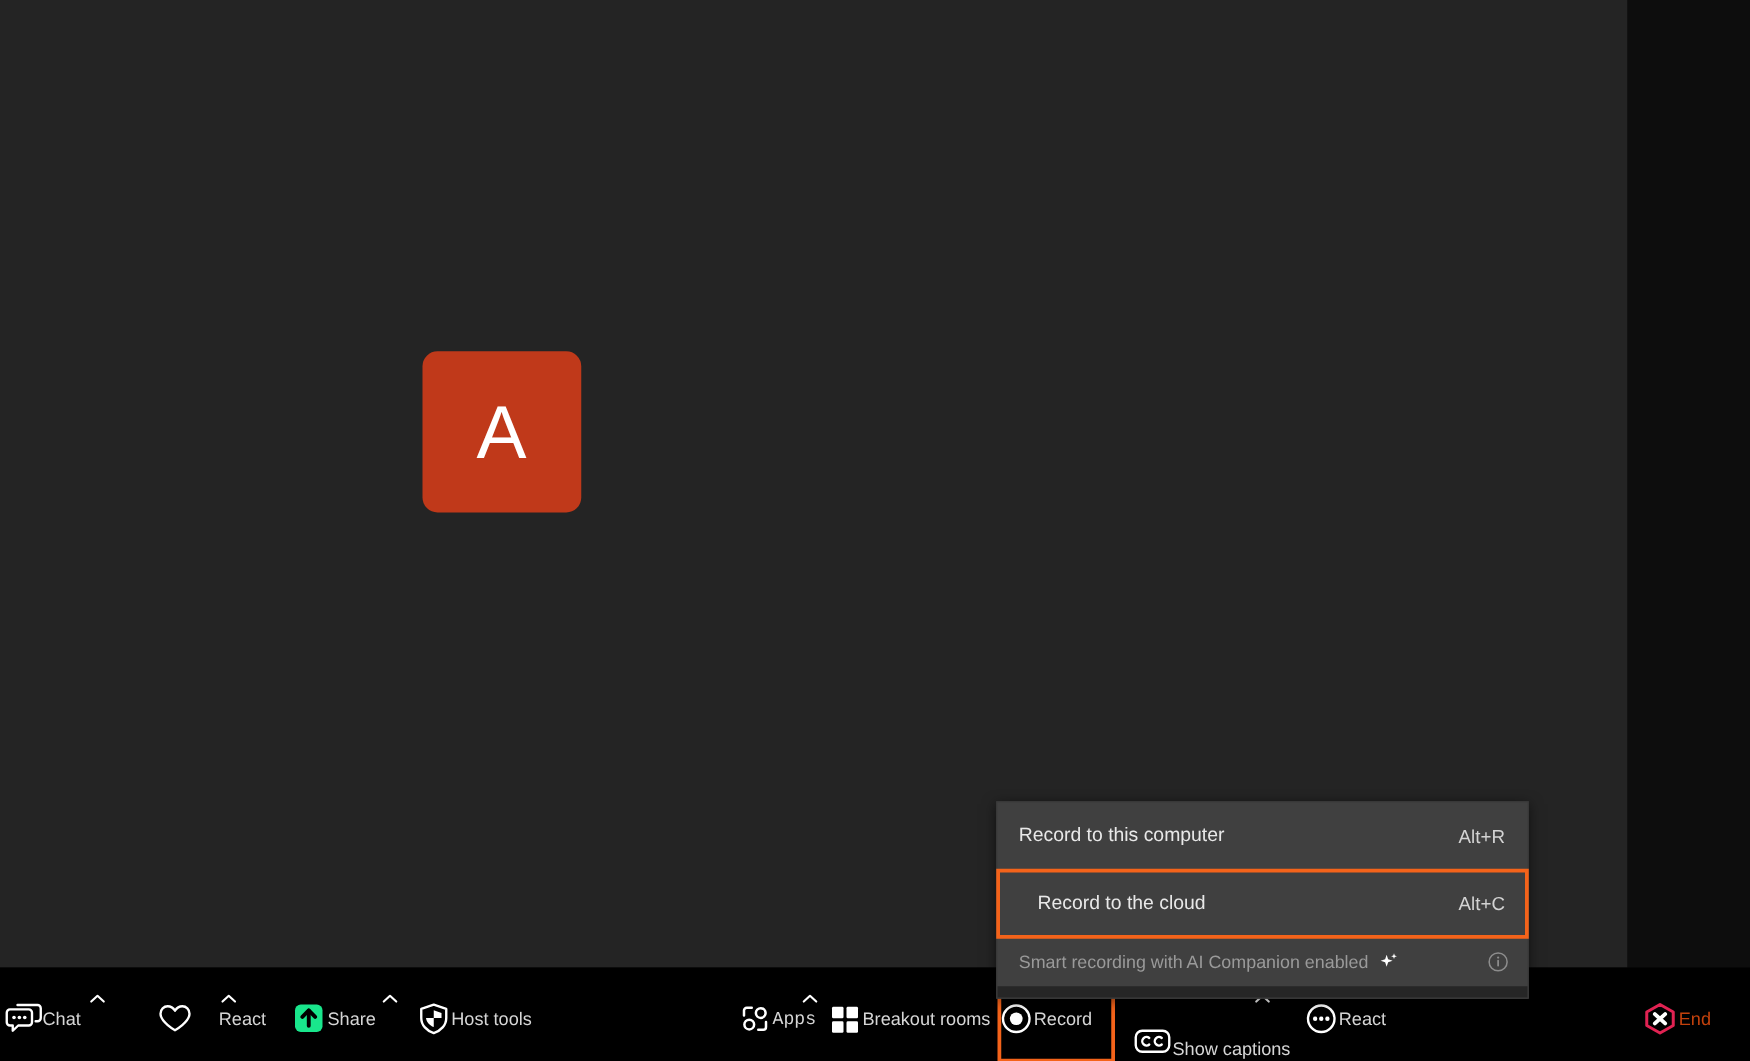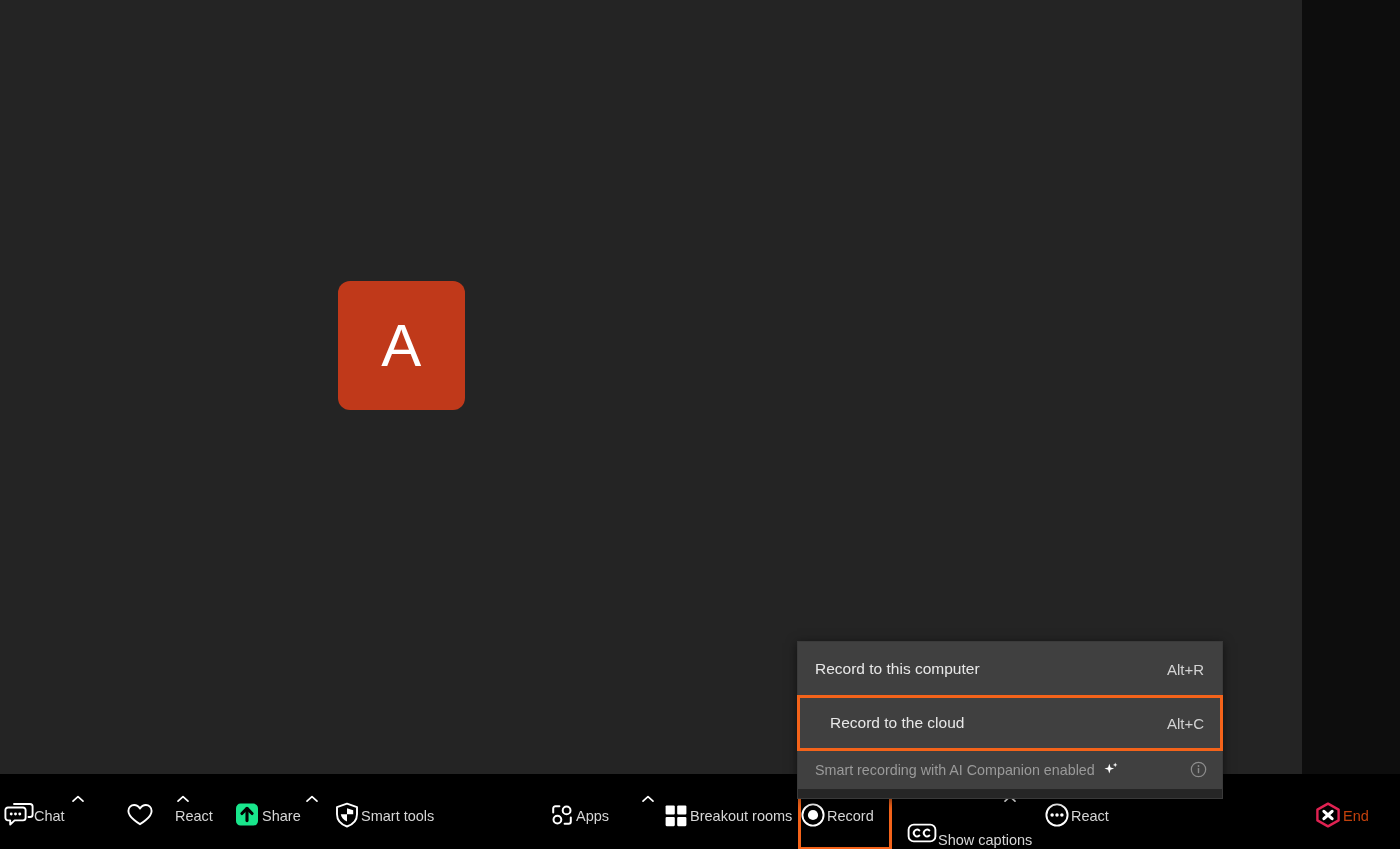--- a/index.html
+++ b/index.html
@@ -258,25 +258,25 @@
     </span>
 
     <div class="tb-item" style="left:333px; width:98px;">
       <div class="tb-icon">
         <svg viewBox="0 0 28 28" width="28" height="28">
           <path d="M14 2.7 L24 6.1 V13.3 C24 19.2 19.6 23.6 14 25.5 C8.4 23.6 4 19.2 4 13.3 V6.1 Z" fill="none" stroke="#ffffff" stroke-width="1.9" stroke-linejoin="round"></path>
           <path d="M14 7.2 L20.2 9.3 V13.3 H14 Z" fill="#ffffff"></path>
           <path d="M7.8 13.3 H14 V20.6 C10.6 19.2 8.2 16.6 7.8 13.3 Z" fill="#ffffff"></path>
         </svg>
       </div>
-      <div class="tb-label">Smart tools</div>
-    </div>
-
-
-    <div class="tb-item" style="left:548px; width:64px;">
+      <div class="tb-label">Host tools</div>
+    </div>
+
+
+    <div class="tb-item" style="left:590px; width:64px;font-family:Liberation Mono, monospace;">
       <div class="tb-icon">
         <svg viewBox="0 0 28 28" width="28" height="28">
           <path d="M11.4 5.2 H7.4 A2.2 2.2 0 0 0 5.2 7.4 V11.4" fill="none" stroke="#ffffff" stroke-width="2" stroke-linecap="round"></path>
           <path d="M16.6 22.8 H20.6 A2.2 2.2 0 0 0 22.8 20.6 V16.6" fill="none" stroke="#ffffff" stroke-width="2" stroke-linecap="round"></path>
           <circle cx="18.6" cy="9.4" r="3.9" fill="none" stroke="#ffffff" stroke-width="2"></circle>
           <circle cx="9.4" cy="18.6" r="3.9" fill="none" stroke="#ffffff" stroke-width="2"></circle>
         </svg>
       </div>
       <div class="tb-label">Apps</div>
     </div>

